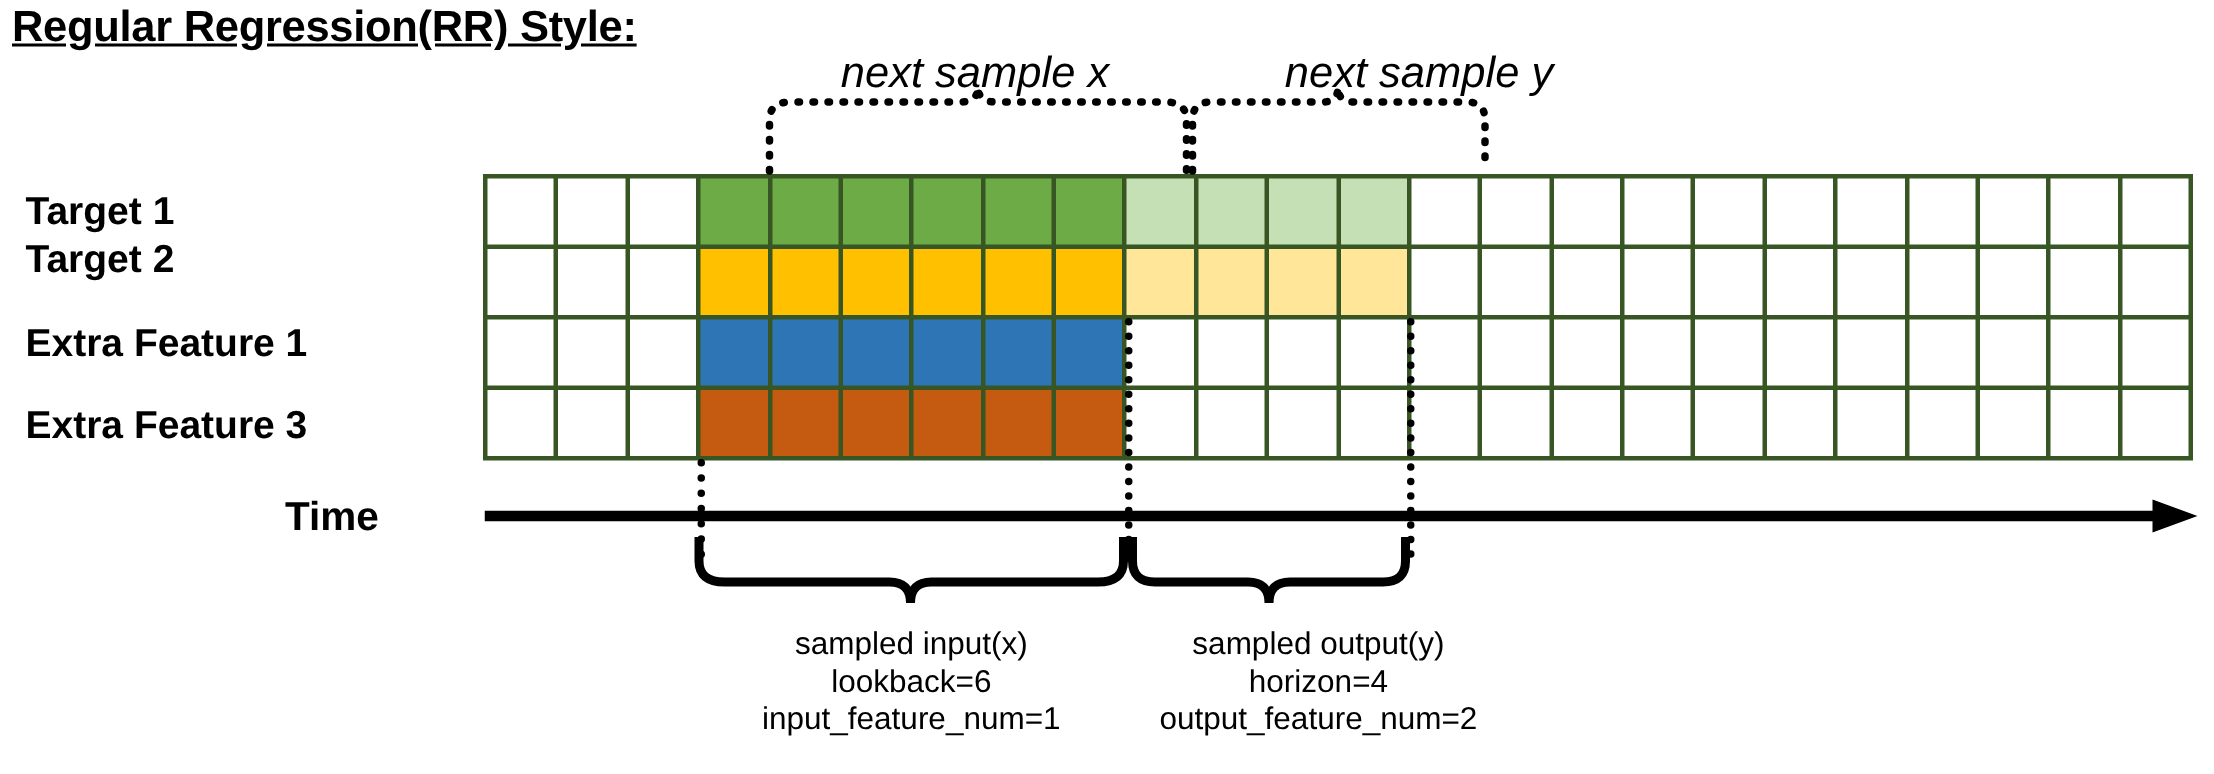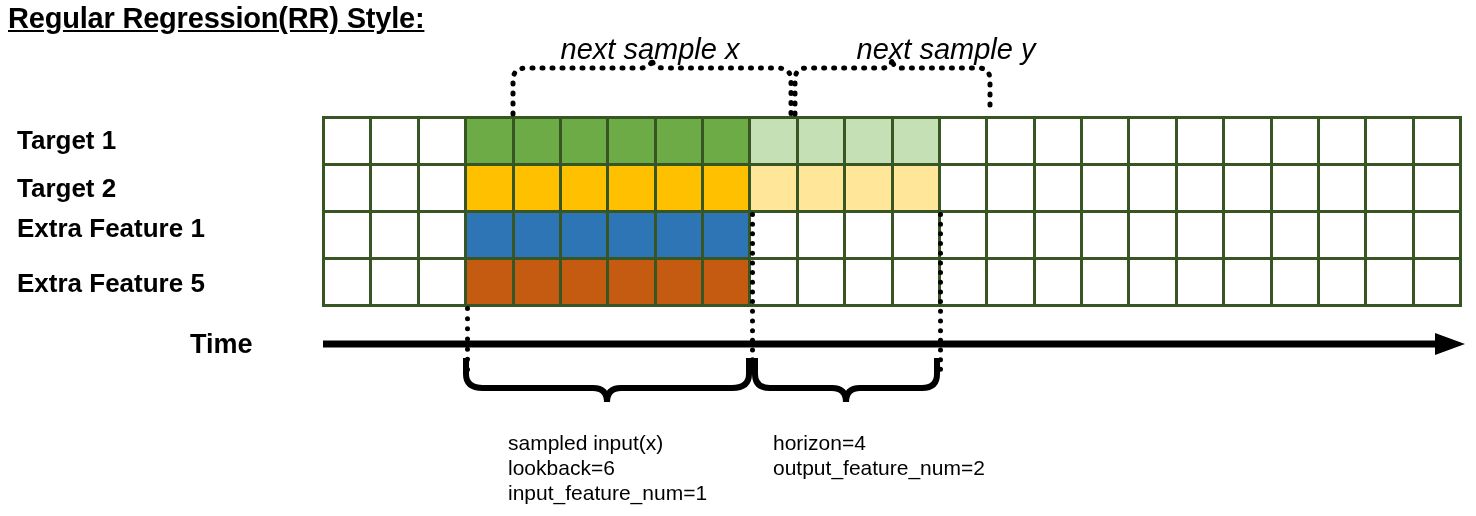--- a/index.html
+++ b/index.html
@@ -111,38 +111,39 @@
     height: 26px;
   }
   #time-axis svg { display: block; }
 
   
   .brace-bottom { position: absolute; top: 358px; height: 54px; }
   .brace-bottom svg { display: block; overflow: visible; }
 
   .brace-label-bottom {
     position: absolute;
-    top: 430px;
+    top: 417px;
     font-size: 21px;
     font-weight: 400;
     line-height: 25px;
     white-space: nowrap;
+    text-align: center;
   }
   #label-sampled-input  { left: 508px; }
   #label-sampled-output { left: 773px; }
 </style>
 </head>
 <body>
 
 <div id="page-title">Regular Regression(RR) Style:</div>
 
 <div class="row-label" style="top:116px;">Target 1</div>
-<div class="row-label" style="top:164px;">Target 2</div>
+<div class="row-label" style="top:148px;">Target 2</div>
 <div class="row-label" style="top:204px;">Extra Feature 1</div>
-<div class="row-label" style="top:259px;">Extra Feature 5</div>
+<div class="row-label" style="top:259px;">Extra Feature 3</div>
 
 <div id="grid">
     <div class="cell"></div>
     <div class="cell"></div>
     <div class="cell"></div>
     <div class="cell c-green"></div>
     <div class="cell c-green"></div>
     <div class="cell c-green"></div>
     <div class="cell c-green"></div>
     <div class="cell c-green"></div>
@@ -275,15 +276,16 @@
   </svg>
 </div>
 
 <div class="brace-label-bottom" id="label-sampled-input">
   <div>sampled input(x)</div>
   <div>lookback=6</div>
   <div>input_feature_num=1</div>
 </div>
 
 <div class="brace-label-bottom" id="label-sampled-output">
+  <div>sampled output(y)</div>
   <div>horizon=4</div>
   <div>output_feature_num=2</div>
 </div>
 
 </body></html>

